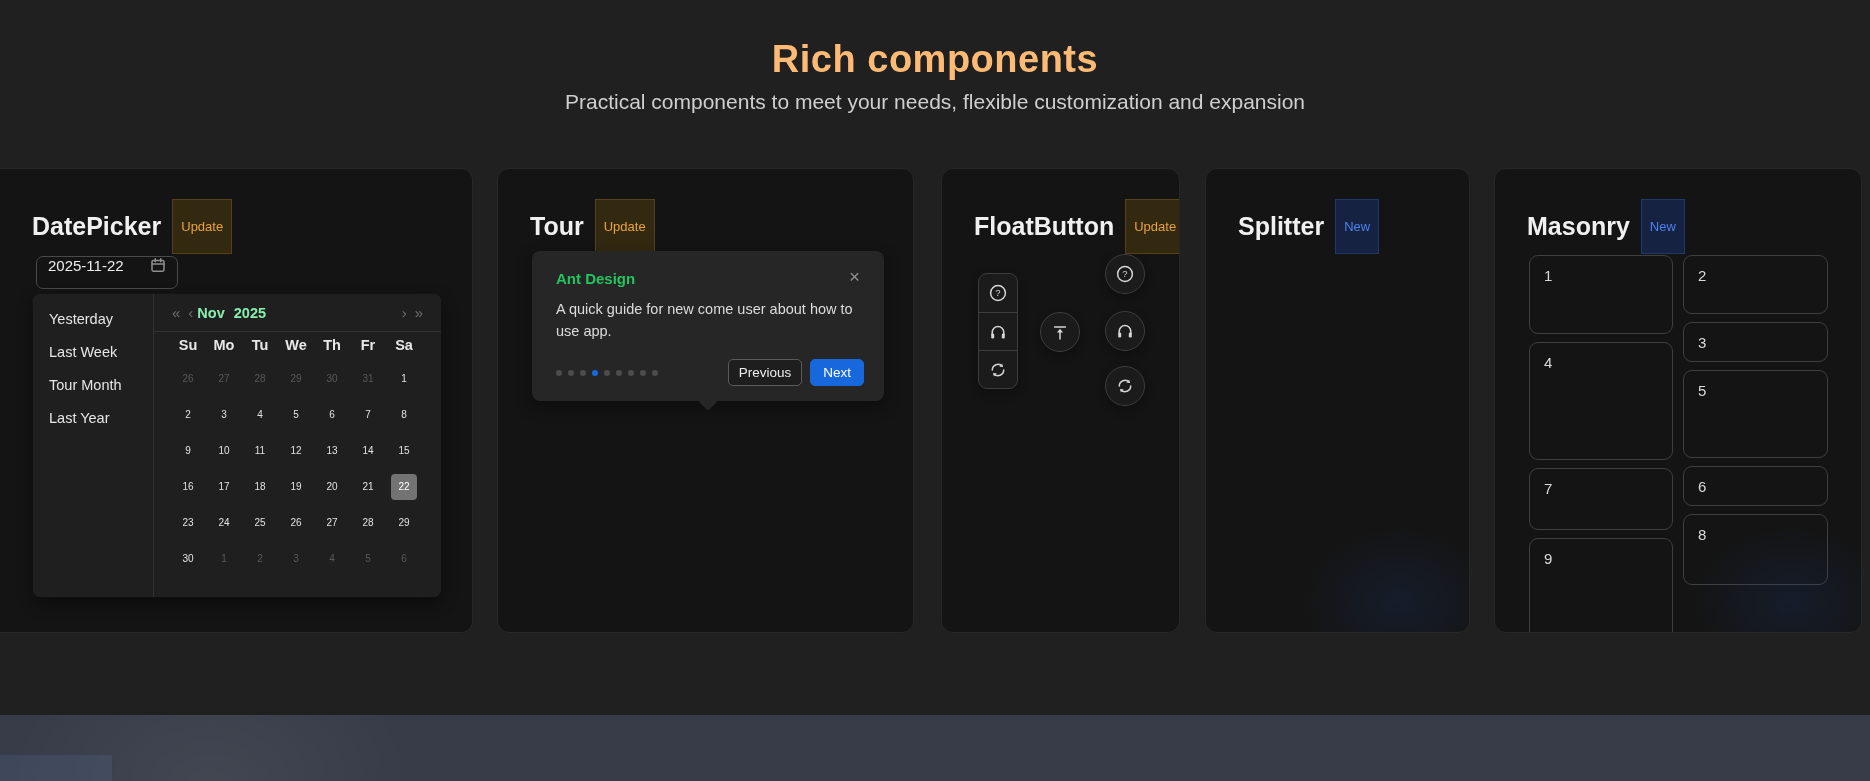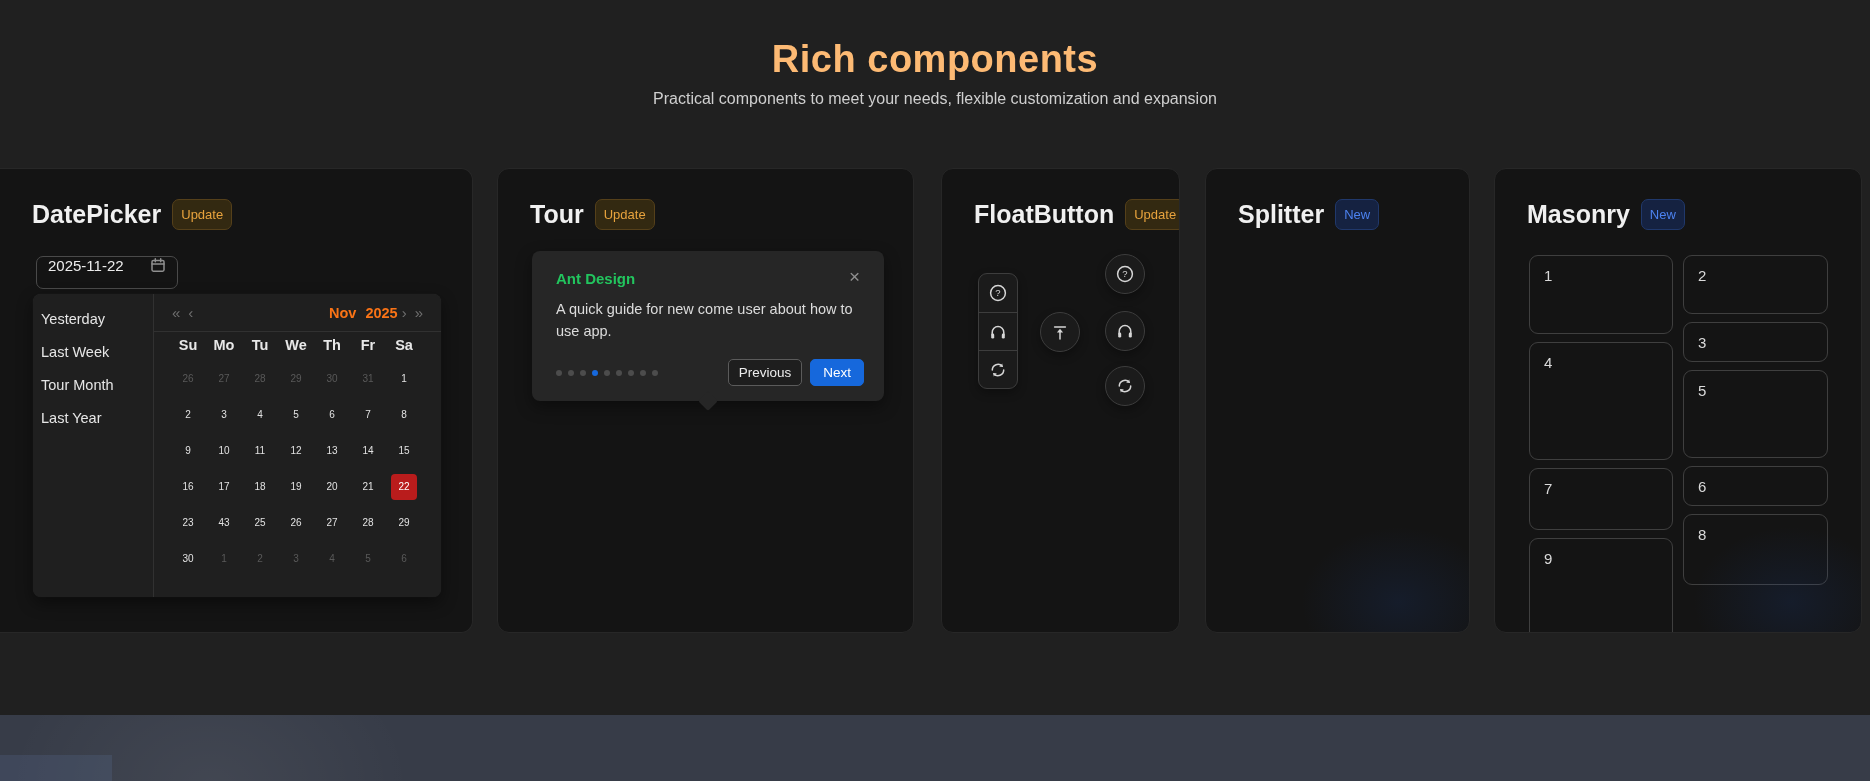--- a/index.html
+++ b/index.html
@@ -6,74 +6,74 @@
   html,body { width:1870px; height:781px; }
   body {
     position:relative; overflow:hidden;
     background:#202020;
     font-family:"Liberation Sans","DejaVu Sans",sans-serif;
     color:#e8e8e8;
   }
   
   .hero { position:absolute; top:38px; left:0; width:100%; text-align:center; }
   .hero h1 { font-size:38px; font-weight:700; color:#fdba74; letter-spacing:.5px; }
-  .hero p { margin-top:9px; font-size:16px; color:#cfcfcf; }
+  .hero p { margin-top:9px; font-size:21px; color:#cfcfcf; }
 
   
   .card {
     position:absolute; top:168px; height:465px;
     background:#141414; border:1px solid #272727; border-radius:12px;
     overflow:hidden;
   }
   .card-datepicker  { left:0px;    width:473px; border-left:none; border-radius:0 12px 12px 0; }
   .card-tour        { left:497px;  width:417px; }
   .card-floatbutton { left:941px;  width:239px; }
   .card-splitter    { left:1205px; width:265px; }
   .card-masonry     { left:1494px; width:368px; }
   .card-splitter::after, .card-masonry::after {
     content:""; position:absolute; right:-60px; bottom:-70px; width:260px; height:200px;
     background:radial-gradient(closest-side, rgba(30,80,180,.14), transparent 75%);
     pointer-events:none;
   }
   .card-head { position:absolute; left:32px; top:30px; display:flex; align-items:center; gap:11px; }
   .card-head h2 { font-size:25px; font-weight:600; color:#f0f0f0; }
-  .tag { font-size:13px; line-height:1; padding:8px 8px; border-radius:7px; font-weight:400; }
+  .tag { font-size:13px; line-height:1; padding:20px 8px; border-radius:0; font-weight:400; }
   .tag-gold { color:#e8a33d; background:#332911; border:1px solid #55401a; }
   .tag-blue { color:#4c82f0; background:#152241; border:1px solid #20386b; }
 
   
   .dp-input {
     position:absolute; left:36px; top:87px; width:142px; height:33px;
     border:1px solid #4a4a4a; border-radius:7px;
     display:flex; align-items:flex-start; padding:0 11px; cursor:text;
   }
   .dp-input .val { font-size:15px; color:#ececec; }
   .dp-input svg { margin-left:auto; }
   .dp-popup {
     position:absolute; left:33px; top:125px; width:408px; height:303px;
     background:#1f1f1f; border-radius:8px;
     box-shadow:0 6px 16px rgba(0,0,0,.45), 0 0 1px rgba(255,255,255,.15);
     display:flex;
   }
   .dp-presets { width:121px; border-right:1px solid #313131; padding:9px 0; flex:none; }
-  .dp-preset { height:33px; line-height:33px; padding:0 8px; font-size:14.5px; color:#e6e6e6; cursor:pointer; white-space:nowrap; }
+  .dp-preset { height:33px; line-height:33px; padding:0 16px; font-size:14.5px; color:#e6e6e6; cursor:pointer; white-space:nowrap; }
   .dp-cal { flex:1; }
   .dp-cal-header { height:38px; border-bottom:1px solid #313131; display:flex; align-items:center; padding:0 14px; }
   .dp-nav { color:#6f6f6f; font-size:15px; cursor:pointer; padding:0 4px; user-select:none; }
-  .dp-month { flex:1; text-align:right; font-size:14.5px; font-weight:700; color:#f97316; }
+  .dp-month { flex:1; text-align:left; font-size:14.5px; font-weight:700; color:#86efac; }
   .dp-month span { cursor:pointer; }
   .dp-month .yr { margin-left:9px; }
   .dp-weekdays, .dp-days { display:grid; grid-template-columns:repeat(7,36px); margin-left:16px; }
   .dp-weekdays { }
   .dp-weekdays div { height:26px; line-height:26px; text-align:center; font-size:14.5px; font-weight:600; color:#e8e8e8; }
   .dp-days { grid-auto-rows:36px; margin-top:3px; }
   .day { display:flex; align-items:center; justify-content:center; cursor:pointer; }
   .day span { min-width:26px; height:26px; line-height:26px; text-align:center; border-radius:4px; font-size:10px; color:#e2e2e2; }
   .day.muted span { color:#595959; }
-  .day.selected span { background:#b91c1c; color:#fff; }
+  .day.selected span { background:#737373; color:#fff; }
 
   
   .tour-popup {
     position:absolute; left:34px; top:82px; width:352px; height:150px;
     background:#262626; border-radius:8px; box-shadow:0 6px 16px rgba(0,0,0,.4);
     padding:19px 24px;
   }
   .tour-arrow { position:absolute; left:203px; top:225px; width:14px; height:14px; background:#262626; transform:rotate(45deg); border-radius:2px; }
   .tour-top { display:flex; align-items:flex-start; }
   .tour-title { font-size:15px; font-weight:700; color:#22c55e; }
@@ -259,21 +259,21 @@
           <div class="day">
             <span>21</span>
           </div>
           <div class="day selected">
             <span>22</span>
           </div>
           <div class="day">
             <span>23</span>
           </div>
           <div class="day">
-            <span>43</span>
+            <span>24</span>
           </div>
           <div class="day">
             <span>25</span>
           </div>
           <div class="day">
             <span>26</span>
           </div>
           <div class="day">
             <span>27</span>
           </div>

